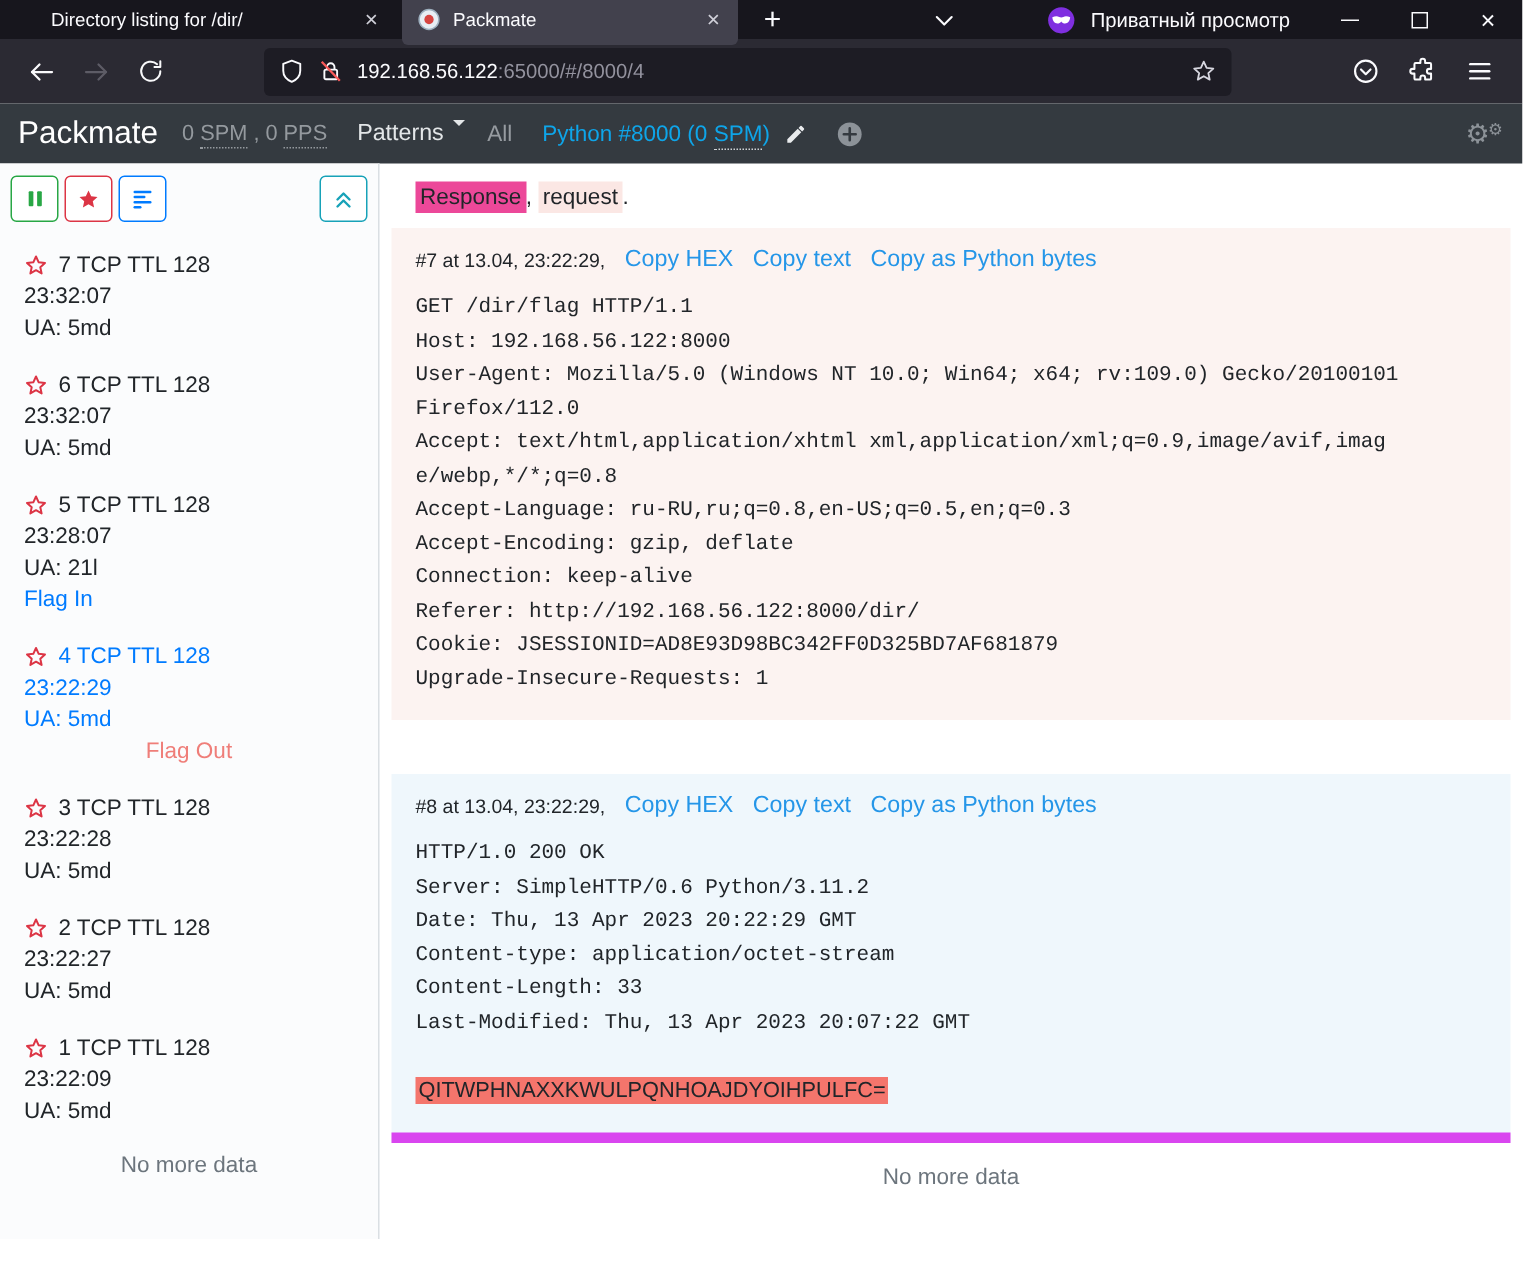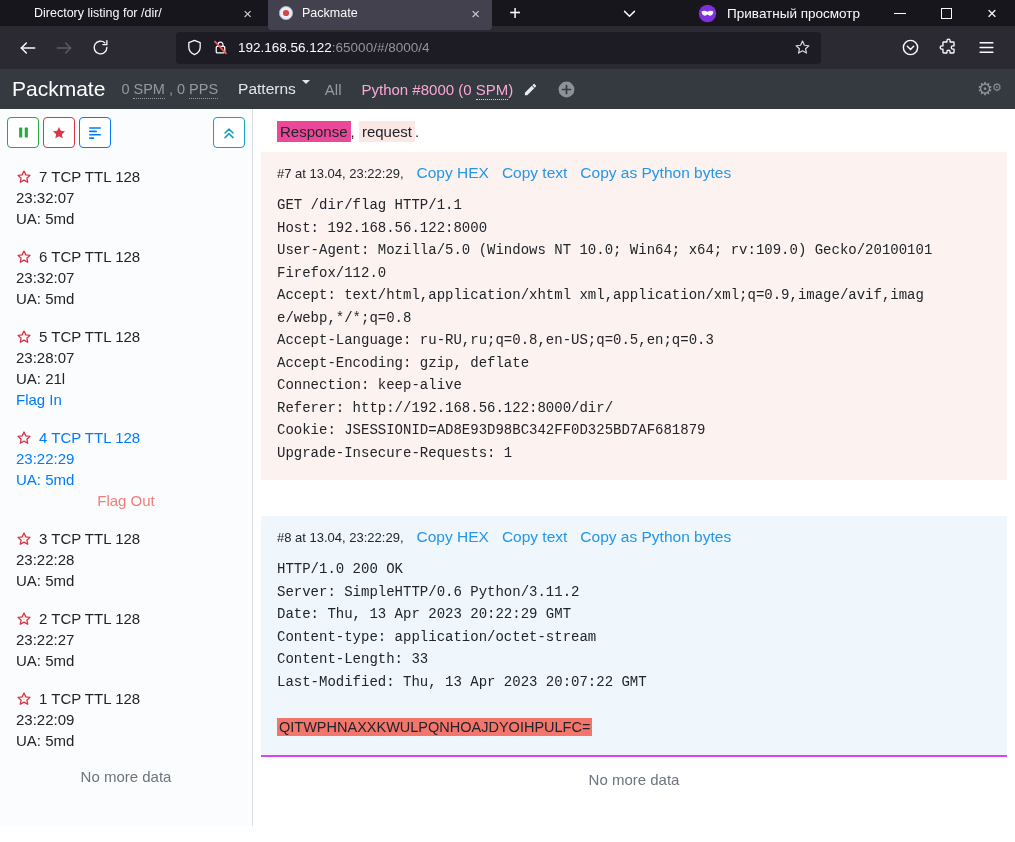--- a/index.html
+++ b/index.html
@@ -56,21 +56,21 @@
     height:40px; background:#343a40;
     display:flex; align-items:center; padding:0 12px;
   }
   .brand { font-size:21px; color:#ffffff; margin-right:16px; }
   .stats { font-size:14.5px; color:#94999e; }
   .dotted { border-bottom:1px dotted #94999e; padding-bottom:1px; }
   .dotted-light { border-bottom:1px dotted #cfd3d6; padding-bottom:1px; }
   .patterns { margin-left:20px; font-size:15.5px; color:#e3e6e8; display:flex; align-items:flex-start; }
   .caret { display:inline-block; margin-left:6px; width:0; height:0; border-left:4px solid transparent; border-right:4px solid transparent; border-top:4.5px solid #e3e6e8; }
   .all-label { margin-left:15px; font-size:15px; color:#969ba0; }
-  .service { margin-left:20px; font-size:15px; color:#f9a8d4; }
+  .service { margin-left:20px; font-size:15px; color:#0ea5e9; }
   .pencil-btn { margin-left:10px; }
   .addsvc-btn { margin-left:19px; }
   .gears { margin-left:auto; position:relative; color:#8c9298; width:26px; height:24px; }
   .gear-big { position:absolute; left:0; top:0; font-size:18px; line-height:24px; }
   .gear-small { position:absolute; left:15px; top:-2px; font-size:11px; line-height:24px; }
 
   
   .content { display:flex; height:717px; }
 
   .sidebar {
@@ -94,21 +94,21 @@
   .pkt-flag.out { color:#ef7e79;text-align:center; }
   .side-no-more { text-align:center; color:#6c757d; font-size:15px; margin:16px 0 24px; }
 
   .main { flex:1; padding:14px 8px 0; overflow:hidden; }
   .summary { margin:0 0 12px 16px; font-size:15px; color:#212529; }
   .hl-response { background:#ec4899; padding:2px 3px; }
   .hl-request { background:#fbe7e4; padding:2px 3px; }
 
   .pkt-block { padding:12px 16px 16px; margin-bottom:12px; }
   .pkt-block.request { background:#fcf3f1; }
-  .pkt-block.response { background:#eff7fc; border-bottom:2px solid #d946ef;margin-top:36px; }
+  .pkt-block.response { background:#eff7fc; border-bottom:7px solid #d946ef;margin-top:36px; }
   .pkt-head { display:flex; align-items:center; }
   .pkt-label { font-size:13px; color:#212529; }
   .copy-link { font-size:15.5px; color:#2596e8; margin-left:13px; cursor:pointer; }
   .copy-link:first-of-type { margin-left:16px; }
   pre.pkt-body {
     margin:12px 0 0; width:78ch; max-width:100%;
     font-family:"Liberation Mono","DejaVu Sans Mono",monospace;
     font-size:14px; line-height:22.5px; color:#212529;
     white-space:pre-wrap; word-break:break-all;
   }

